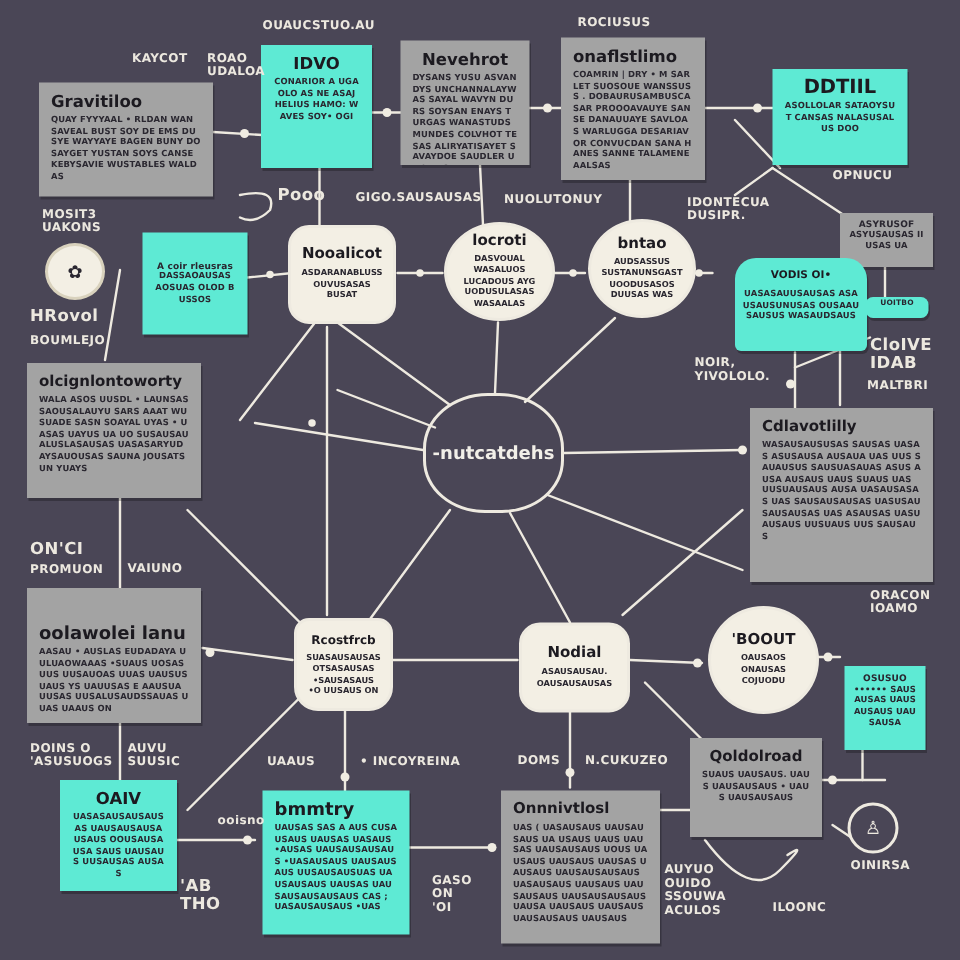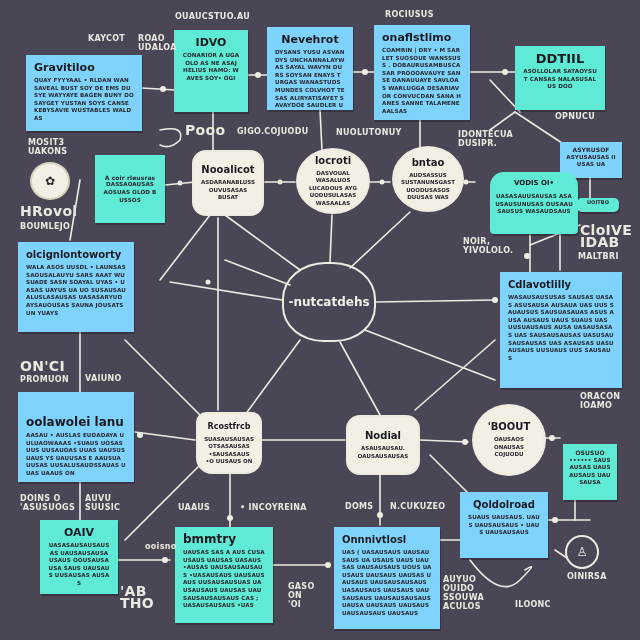--- a/index.html
+++ b/index.html
@@ -1,32 +1,32 @@
 <!DOCTYPE html>
 <html><head>
 <meta charset="utf-8">
 <style>
   html,body{margin:0;padding:0;}
   body{width:640px;height:640px;background:#4a4656;position:relative;overflow:hidden;font-family:"DejaVu Sans",sans-serif;}
   #wires{position:absolute;left:0;top:0;width:640px;height:640px;}
-  .card{position:absolute;background:#7dd3fc;color:#1c1a20;box-sizing:border-box;padding:6px 8px;box-shadow:1px 2px 0 rgba(0,0,0,.25);overflow:hidden;}
+  .card{position:absolute;background:#a3a3a3;color:#1c1a20;box-sizing:border-box;padding:6px 8px;box-shadow:1px 2px 0 rgba(0,0,0,.25);overflow:hidden;}
   .card.tan{background:#5eead4;}
   .card .t{font-weight:bold;font-size:11px;line-height:13px;margin-bottom:3px;white-space:nowrap;}
   .card .t.c{text-align:center;}
   .card .b{font-size:5.6px;line-height:7.6px;letter-spacing:.1px;font-weight:bold;color:#2a2730;word-break:break-all;}
   .card .b.c{text-align:center;}
   .bubble{position:absolute;background:#f3efe4;color:#1c1a20;border:2px solid #eeeae0;box-sizing:border-box;display:flex;flex-direction:column;align-items:center;justify-content:center;text-align:center;padding:6px;}
   .bubble .t{font-weight:bold;font-size:10px;line-height:12px;margin-bottom:3px;}
   .bubble .b{font-size:5.5px;line-height:7.4px;font-weight:bold;color:#2a2730;}
   .round{border-radius:50%;}
   .rr{border-radius:14px;}
   .hub{position:absolute;left:282px;top:262px;width:94px;height:80px;border:2px solid #eeeae0;border-radius:46% 46% 44% 44%;box-sizing:border-box;display:flex;align-items:center;justify-content:center;}
   .hub span{color:#f2efe8;font-weight:bold;font-size:12px;}
   .lbl{position:absolute;color:#ece8df;font-weight:bold;font-size:8px;line-height:9px;white-space:nowrap;letter-spacing:.3px;}
-  .lbl.big{font-size:14px;line-height:12px;}
+  .lbl.big{font-size:11px;line-height:12px;}
   .icon-c{position:absolute;border-radius:50%;background:#f3efe4;border:2px solid #d9d2bd;display:flex;align-items:center;justify-content:center;color:#2a2730;font-size:12px;}
 </style>
 </head>
 <body>
 
 <svg id="wires" viewBox="0 0 640 640">
   <g stroke="#eeeae0" stroke-width="1.6" fill="none" stroke-linecap="round">
 
     <line x1="300" y1="270" x2="225" y2="215"></line>
     <line x1="330" y1="262" x2="332" y2="215"></line>
@@ -209,21 +209,21 @@
 </div>
 
 <div class="icon-c" style="left:30px;top:162px;width:36px;height:34px;">✿</div>
 <div class="icon-c" style="left:565px;top:535px;width:30px;height:30px;background:#4a4656;border-color:#eeeae0;color:#eeeae0;">♙</div>
 
 <div class="lbl" style="left:175px;top:12px;">OUAUCSTUO.AU</div>
 <div class="lbl" style="left:88px;top:34px;">KAYCOT</div>
 <div class="lbl" style="left:138px;top:34px;width:36px;white-space:normal;">ROAO UDALOA</div>
 <div class="lbl" style="left:385px;top:10px;">ROCIUSUS</div>
 <div class="lbl big" style="left:185px;top:124px;">Pooo</div>
-<div class="lbl" style="left:237px;top:127px;">GIGO.COJUODU</div>
+<div class="lbl" style="left:237px;top:127px;">GIGO.SAUSAUSAS</div>
 <div class="lbl" style="left:336px;top:128px;">NUOLUTONUY</div>
 <div class="lbl" style="left:458px;top:130px;width:50px;white-space:normal;">IDONTECUA DUSIPR.</div>
 <div class="lbl" style="left:555px;top:112px;">OPNUCU</div>
 <div class="lbl" style="left:28px;top:138px;width:40px;white-space:normal;">MOSIT3 UAKONS</div>
 <div class="lbl big" style="left:20px;top:205px;">HRovol</div>
 <div class="lbl" style="left:20px;top:222px;">BOUMLEJO</div>
 <div class="lbl big" style="left:20px;top:360px;">ON'CI</div>
 <div class="lbl" style="left:20px;top:375px;">PROMUON</div>
 <div class="lbl" style="left:85px;top:374px;">VAIUNO</div>
 <div class="lbl" style="left:463px;top:237px;width:60px;white-space:normal;">NOIR, YIVOLOLO.</div>

